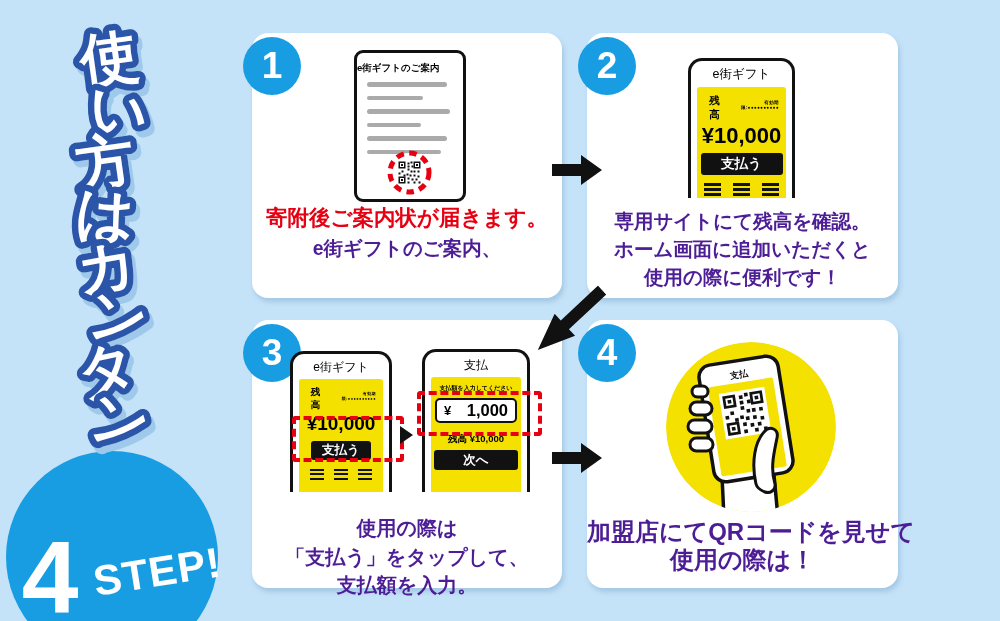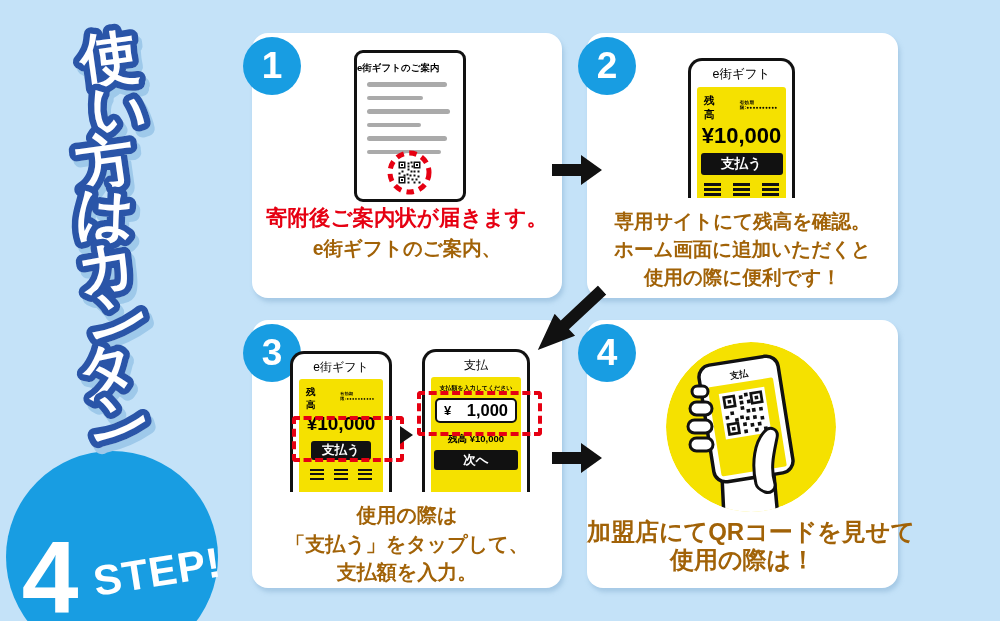--- a/index.html
+++ b/index.html
@@ -16,41 +16,41 @@
   
   .panel{position:absolute;background:#fff;border-radius:16px;box-shadow:2px 4px 4px rgba(140,180,214,.55);}
   .p1{left:252px;top:33px;width:310px;height:265px;}
   .p2{left:587px;top:33px;width:311px;height:265px;}
   .p3{left:252px;top:320px;width:310px;height:268px;}
   .p4{left:587px;top:320px;width:311px;height:268px;}
   .num{position:absolute;left:-9px;top:4px;width:58px;height:58px;border-radius:50%;background:#189de2;
     color:#fff;font-size:37px;font-weight:bold;line-height:58px;text-align:center;}
 
   .caps{position:absolute;left:0;right:0;text-align:center;}
-  .cap{font-size:19.5px;font-weight:bold;line-height:28px;white-space:nowrap;color:#a16207;}
+  .cap{font-size:19.5px;font-weight:bold;line-height:28px;white-space:nowrap;color:#4c1d95;}
   .cap.red{color:#e60012;font-size:21.5px;line-height:31px;}
   .p1 .caps{top:170px;}
   .p2 .caps{top:174px;}
-  .p3 .caps{top:181px;}
+  .p3 .caps{top:194px;}
   .p3 .cap{font-size:20px;line-height:28.5px;}
   .p4 .caps{top:198px;}
   .p4 .cap{font-size:24px;}
 
   
   .doc{position:absolute;left:102px;top:17px;width:106px;height:146px;border:3px solid #111;border-radius:9px;background:#fff;}
   .doc-title{margin-top:9px;font-size:9.5px;font-weight:bold;white-space:nowrap;}
   .doc-line{height:4.5px;background:#aaa;border-radius:3px;margin:9px 0 0 10px;}
   .dl1{width:80px;margin-top:7px;} .dl2{width:56px;} .dl3{width:83px;} .dl4{width:54px;} .dl5{width:80px;} .dl6{width:74px;}
   .qr-badge{position:absolute;left:29px;top:96px;width:47px;height:47px;}
 
   
   .phone{position:absolute;background:#fff;border:3px solid #111;border-bottom:0;border-radius:14px 14px 0 0;overflow:hidden;box-sizing:border-box;}
   .ph-title{text-align:center;font-weight:normal;margin-top:5px;white-space:nowrap;}
   .screen{position:absolute;left:6px;right:6px;bottom:0;background:#f5e100;border-radius:3px 3px 0 0;}
-  .bal-row{display:flex;align-items:baseline;gap:20px;margin:7px 7px 0;}
+  .bal-row{display:flex;align-items:baseline;gap:20px;margin:7px 7px 0;text-align:right;}
   .bal-label{font-weight:bold;}
   .expiry{font-weight:bold;font-size:4.5px;letter-spacing:.4px;}
   .bal-val{text-align:center;font-weight:bold;margin-top:1px;}
   .btn-dark{background:#111;color:#fff;text-align:center;font-weight:bold;border-radius:3px;margin:4px auto 0;}
   .menu-row{display:flex;justify-content:center;gap:12px;margin-top:8px;}
   .burger{width:17px;height:13px;border-top:3px solid #111;border-bottom:3px solid #111;position:relative;box-sizing:border-box;}
   .burger::after{content:"";position:absolute;left:0;right:0;top:2px;height:3px;background:#111;}
 
   .phone2{left:101px;top:25px;width:107px;height:140px;}
   .phone2 .ph-title{font-size:12.5px;}

